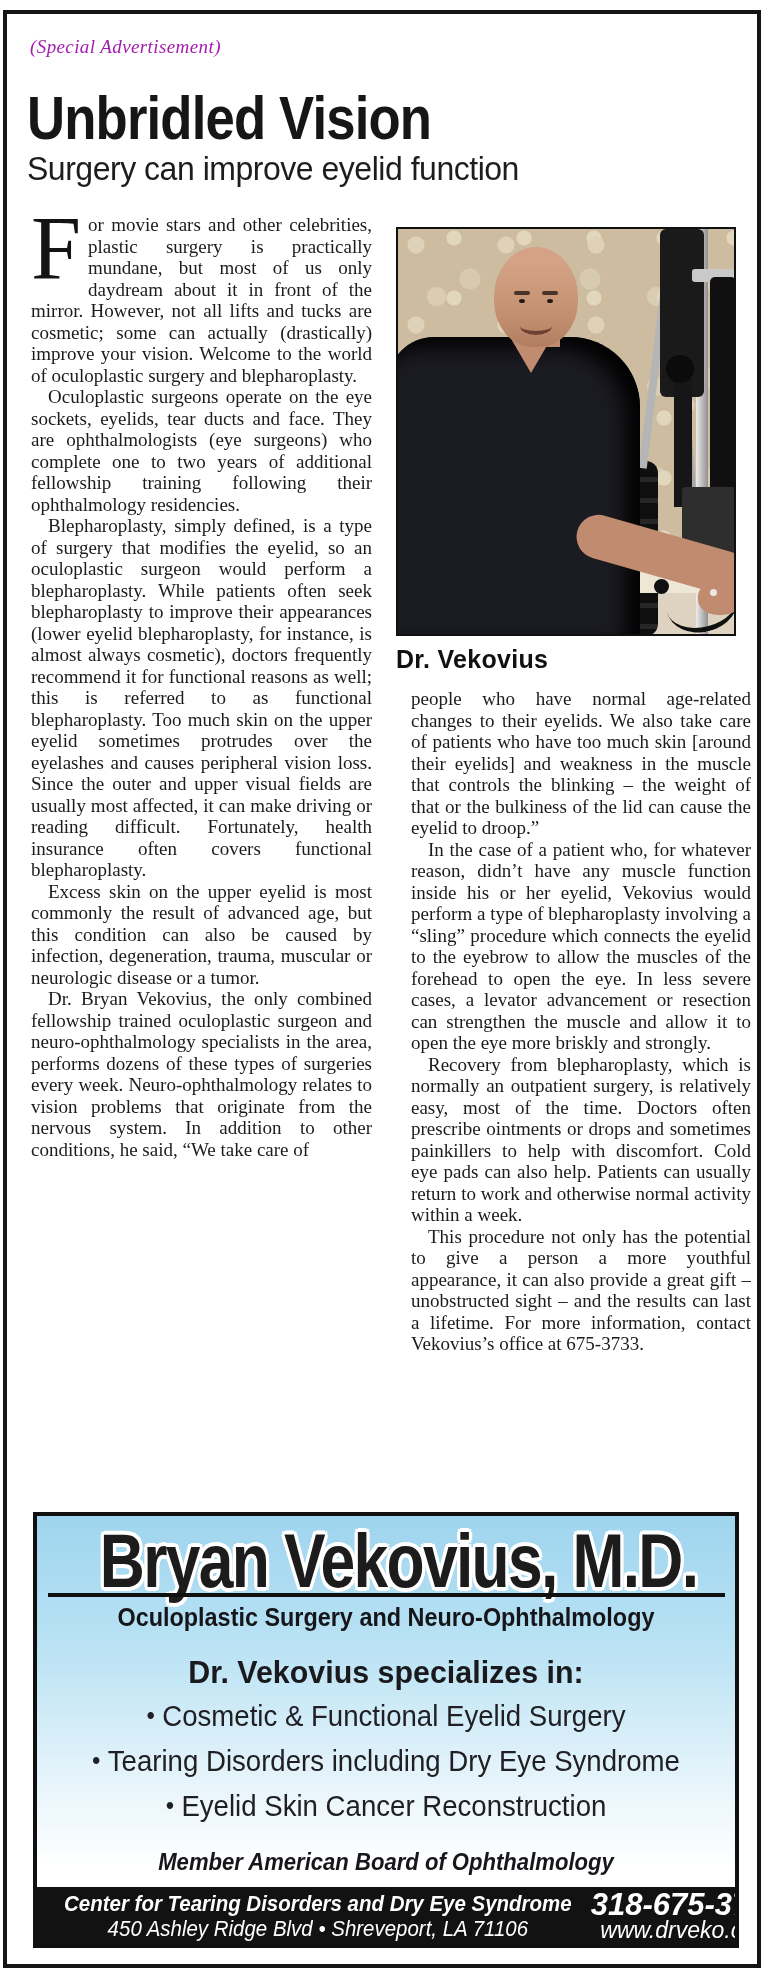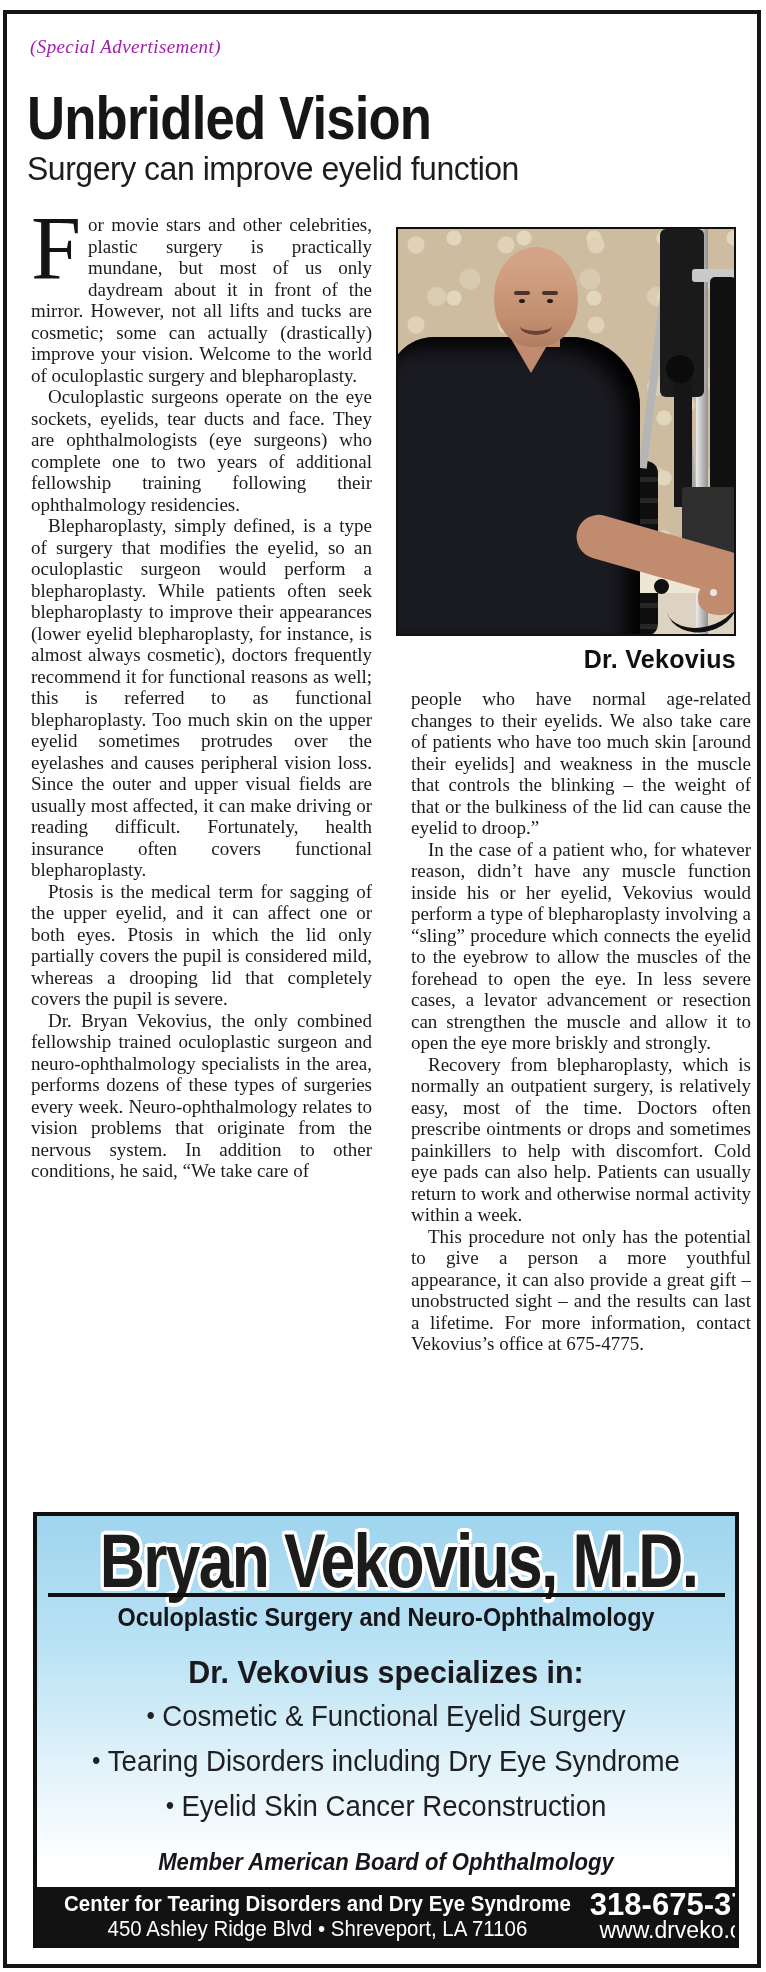--- a/index.html
+++ b/index.html
@@ -64,21 +64,21 @@
   .ph-brow1{left:116px;top:62px;width:16px;height:4px;background:#4a332a;border-radius:2px;}
   .ph-brow2{left:144px;top:62px;width:16px;height:4px;background:#4a332a;border-radius:2px;}
   .ph-eye1{left:121px;top:70px;width:6px;height:4px;background:#241a15;border-radius:50%;}
   .ph-eye2{left:149px;top:70px;width:6px;height:4px;background:#241a15;border-radius:50%;}
   .ph-smile{left:122px;top:88px;width:32px;height:14px;border-bottom:4px solid #6e3f33;
             border-radius:50%;background:transparent;}
   .ph-arm{left:176px;top:304px;width:176px;height:44px;background:#c08b6f;
           border-radius:24px;transform:rotate(16deg);}
   .ph-hand{left:300px;top:352px;width:44px;height:34px;background:#c08b6f;border-radius:45%;}
   .ph-ring{left:312px;top:360px;width:7px;height:7px;background:#e8e8e8;border-radius:50%;}
-  .caption{position:absolute;left:396px;top:645px;width:340px;text-align:right;
+  .caption{position:absolute;left:396px;top:645px;width:340px;text-align:left;
            font-weight:700;font-size:25px;letter-spacing:.3px;color:#111;}
   
   .ad{position:absolute;left:33px;top:1512px;width:706px;height:436px;
       border:4px solid #101010;box-sizing:border-box;overflow:hidden;
       background:linear-gradient(180deg,#9fd5ee 0%,#b9e2f4 30%,#e1f2fa 58%,#ffffff 82%);}
   .ad > div{position:absolute;left:0;width:100%;text-align:center;}
   .ad-title{top:1px;font-size:76px;font-weight:700;letter-spacing:-2px;white-space:nowrap;
             color:#1c1c1c;transform:scaleX(.82);
             text-shadow:-3px -3px 0 #fff,3px -3px 0 #fff,-3px 3px 0 #fff,3px 3px 0 #fff,
                         0 -4px 0 #fff,0 4px 0 #fff,-4px 0 0 #fff,4px 0 0 #fff;}
@@ -89,41 +89,41 @@
            transform:scaleX(.95);}
   .ad-bullet{font-size:30px;font-weight:400;white-space:nowrap;color:#202024;
              transform:scaleX(.92);}
   .ad-b1{top:183px;} .ad-b2{top:228px;} .ad-b3{top:273px;}
   .bullet-dot{font-size:26px;vertical-align:2px;padding-right:8px;}
   .ad-member{top:332px;font-size:24px;font-weight:700;font-style:italic;white-space:nowrap;
              color:#17171b;transform:scaleX(.92);}
   .ad-bar{top:auto;bottom:0;height:57px;background:#121212;color:#ffffff;
           display:flex;justify-content:space-between;align-items:center;
           padding:0 8px;box-sizing:border-box;text-align:center;}
-  .ad-bar > div{flex:0 0 auto;}
+  .ad-bar > div{flex:0 0 auto;font-style:italic;}
   .bar-org{font-weight:700;font-size:22px;line-height:25px;white-space:nowrap;transform:scaleX(.93);}
   .bar-addr{font-weight:400;font-size:22px;line-height:25px;white-space:nowrap;transform:scaleX(.93);}
   .bar-phone{font-weight:700;font-size:31px;line-height:29px;white-space:nowrap;}
   .bar-site{font-weight:400;font-size:23px;line-height:23px;white-space:nowrap;}
 </style>
 </head>
 <body>
 
 <div class="page">
   <div class="frame"></div>
 
   <div class="kicker">(Special Advertisement)</div>
   <div class="headline">Unbridled Vision</div>
   <div class="subhead">Surgery can improve eyelid function</div>
 
   <div class="col col1">
     <p><span class="dropcap">F</span><span>or movie stars and other celebrities, plastic surgery is practically mundane, but most of us only daydream about it in front of the mirror. However, not all lifts and tucks are cosmetic; some can actually (drastically) improve your vision. Welcome to the world of oculoplastic surgery and blepharoplasty.</span></p>
     <p class="ind">Oculoplastic surgeons operate on the eye sockets, eyelids, tear ducts and face. They are ophthalmologists (eye surgeons) who complete one to two years of additional fellowship training following their ophthalmology residencies.</p>
     <p class="ind">Blepharoplasty, simply defined, is a type of surgery that modifies the eyelid, so an oculoplastic surgeon would perform a blepharoplasty. While patients often seek blepharoplasty to improve their appearances (lower eyelid blepharoplasty, for instance, is almost always cosmetic), doctors frequently recommend it for functional reasons as well; this is referred to as functional blepharoplasty. Too much skin on the upper eyelid sometimes protrudes over the eyelashes and causes peripheral vision loss. Since the outer and upper visual fields are usually most affected, it can make driving or reading difficult. Fortunately, health insurance often covers functional blepharoplasty.</p>
-    <p class="ind">Ptosis is the medical term for sagging of the upper eyelid, and it can affect one or both eyes. Ptosis in which the lid only partially covers the pupil is considered mild, whereas a drooping lid that completely covers the pupil is severe.</p>
+    <p class="ind">Excess skin on the upper eyelid is most commonly the result of advanced age, but this condition can also be caused by infection, degeneration, trauma, muscular or neurologic disease or a tumor.</p>
     <p class="ind">Dr. Bryan Vekovius, the only combined fellowship trained oculoplastic surgeon and neuro-ophthalmology specialists in the area, performs dozens of these types of surgeries every week. Neuro-ophthalmology relates to vision problems that originate from the nervous system. In addition to other conditions, he said, “We take care of</p>
   </div>
 
   <figure class="photo" style="margin:0">
     <div class="ph-floor"></div>
     <div class="ph-headrest"></div>
     <div class="ph-chairback"></div>
     <div class="ph-rail1"></div>
     <div class="ph-rail2"></div>
     <div class="ph-pole"></div>
@@ -149,21 +149,21 @@
     <div class="ph-arm"></div>
     <div class="ph-hand"></div>
     <div class="ph-ring"></div>
   </figure>
   <div class="caption">Dr. Vekovius</div>
 
   <div class="col col2">
     <p>people who have normal age-related changes to their eyelids. We also take care of patients who have too much skin [around their eyelids] and weakness in the muscle that controls the blinking – the weight of that or the bulkiness of the lid can cause the eyelid to droop.”</p>
     <p class="ind">In the case of a patient who, for whatever reason, didn’t have any muscle function inside his or her eyelid, Vekovius would perform a type of blepharoplasty involving a “sling” procedure which connects the eyelid to the eyebrow to allow the muscles of the forehead to open the eye. In less severe cases, a levator advancement or resection can strengthen the muscle and allow it to open the eye more briskly and strongly.</p>
     <p class="ind">Recovery from blepharoplasty, which is normally an outpatient surgery, is relatively easy, most of the time. Doctors often prescribe ointments or drops and sometimes painkillers to help with discomfort. Cold eye pads can also help. Patients can usually return to work and otherwise normal activity within a week.</p>
-    <p class="ind">This procedure not only has the potential to give a person a more youthful appearance, it can also provide a great gift – unobstructed sight – and the results can last a lifetime. For more information, contact Vekovius’s office at 675-4775.</p>
+    <p class="ind">This procedure not only has the potential to give a person a more youthful appearance, it can also provide a great gift – unobstructed sight – and the results can last a lifetime. For more information, contact Vekovius’s office at 675-3733.</p>
   </div>
 
   <div class="ad">
     <div class="ad-title">Bryan Vekovius, M.D.</div>
     <div class="ad-rule"></div>
     <div class="ad-sub">Oculoplastic Surgery and Neuro-Ophthalmology</div>
     <div class="ad-spec">Dr. Vekovius specializes in:</div>
     <div class="ad-bullet ad-b1"><span class="bullet-dot">•</span><span>Cosmetic &amp; Functional Eyelid Surgery</span></div>
     <div class="ad-bullet ad-b2"><span class="bullet-dot">•</span><span>Tearing Disorders including Dry Eye Syndrome</span></div>
     <div class="ad-bullet ad-b3"><span class="bullet-dot">•</span><span>Eyelid Skin Cancer Reconstruction</span></div>

